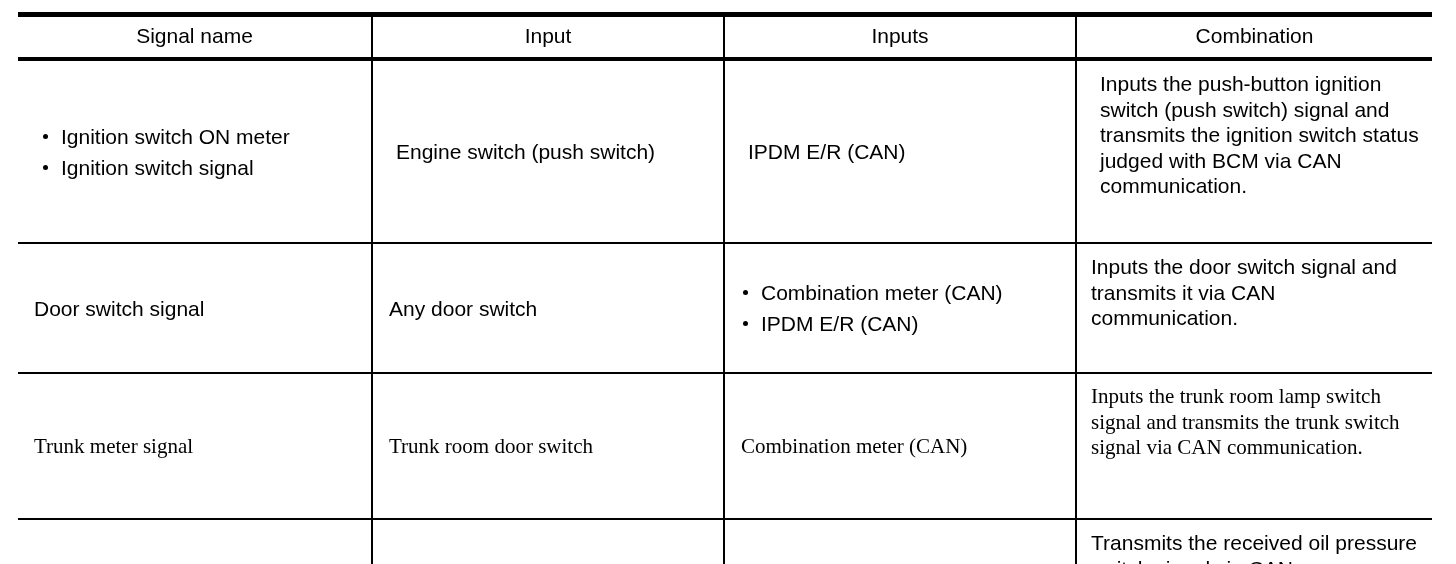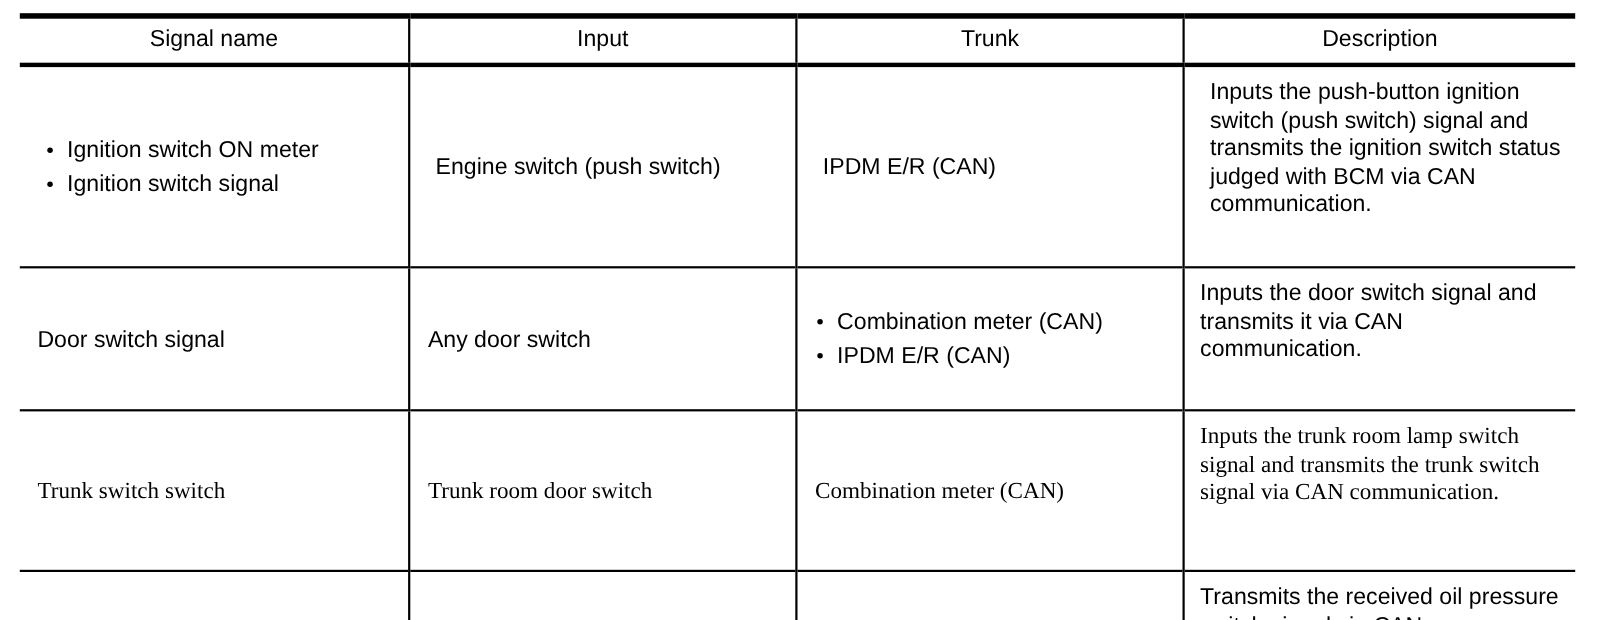--- a/index.html
+++ b/index.html
@@ -115,22 +115,22 @@
       <col class="c-signal">
       <col class="c-input">
       <col class="c-output">
       <col class="c-desc">
     </colgroup>
 
     <thead>
       <tr class="header-row">
         <th class="head-cell col-div">Signal name</th>
         <th class="head-cell col-div">Input</th>
-        <th class="head-cell col-div">Trunk</th>
-        <th class="head-cell">Description</th>
+        <th class="head-cell col-div">Inputs</th>
+        <th class="head-cell">Combination</th>
       </tr>
     </thead>
 
     <tbody>
 
       <tr>
         <td class="body-cell col-div r1">
           <ul class="bullets">
             <li>
               <span class="dot"></span>
@@ -172,21 +172,21 @@
             </li>
           </ul>
         </td>
         <td class="body-cell desc-cell r2">
           <span class="desc-text">Inputs the door switch signal and transmits it via CAN communication.</span>
         </td>
       </tr>
 
       <tr>
         <td class="body-cell col-div r3">
-          <span class="plain-text">Trunk switch switch</span>
+          <span class="plain-text">Trunk meter signal</span>
         </td>
         <td class="body-cell col-div r3">
           <span class="plain-text">Trunk room door switch</span>
         </td>
         <td class="body-cell col-div r3">
           <span class="plain-text">Combination meter (CAN)</span>
         </td>
         <td class="body-cell desc-cell r3">
           <span class="desc-text">Inputs the trunk room lamp switch signal and transmits the trunk switch signal via CAN communication.</span>
         </td>

